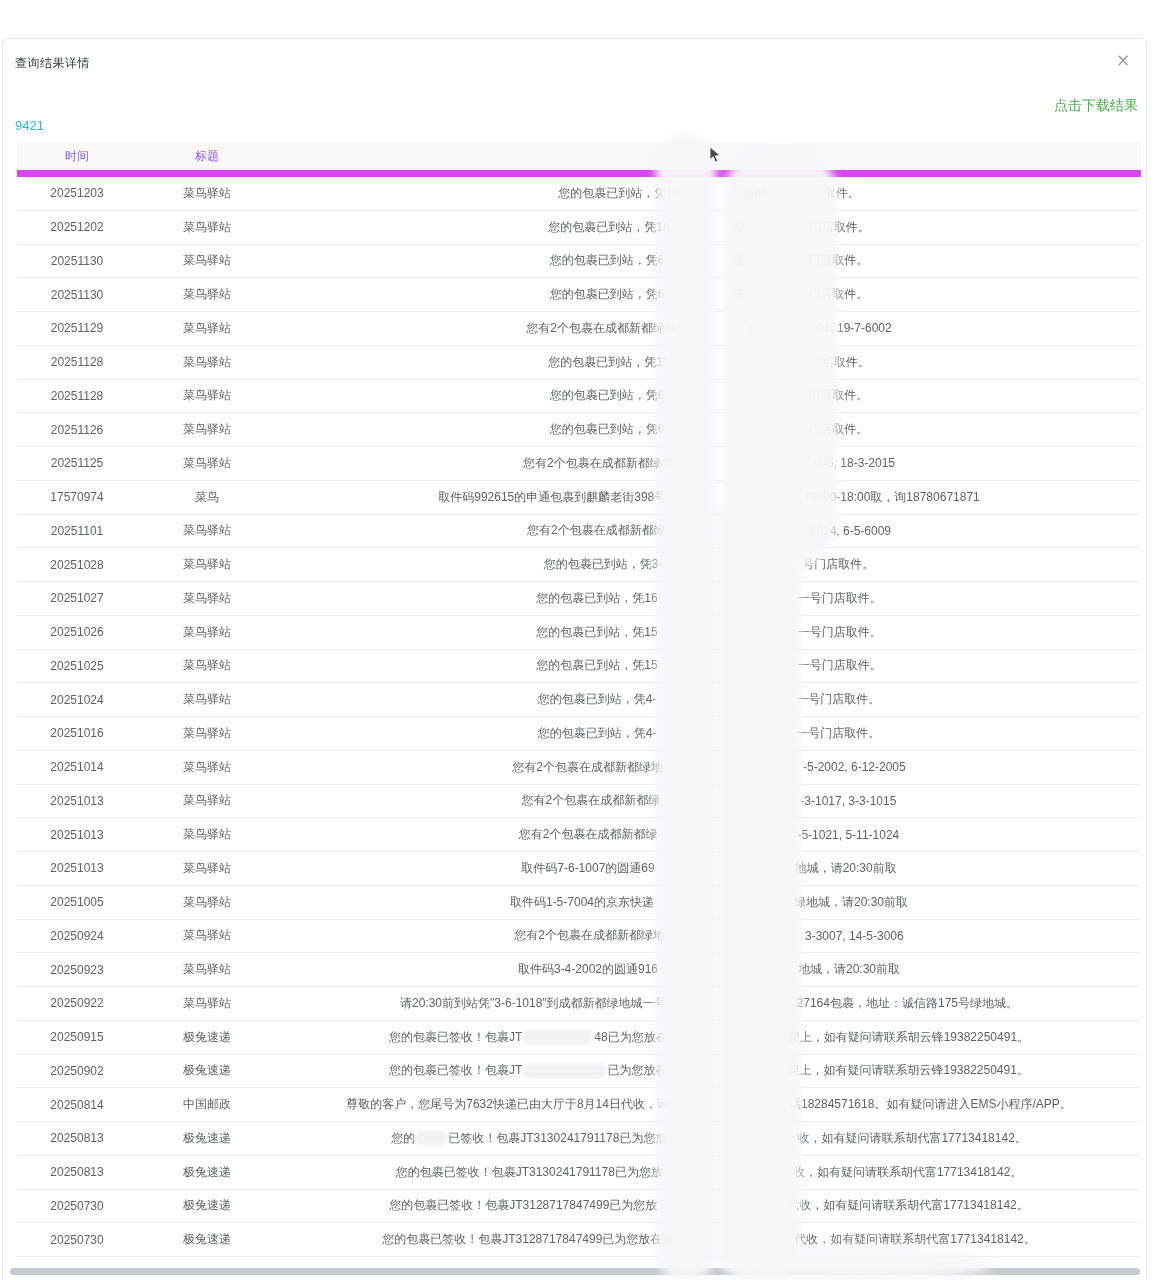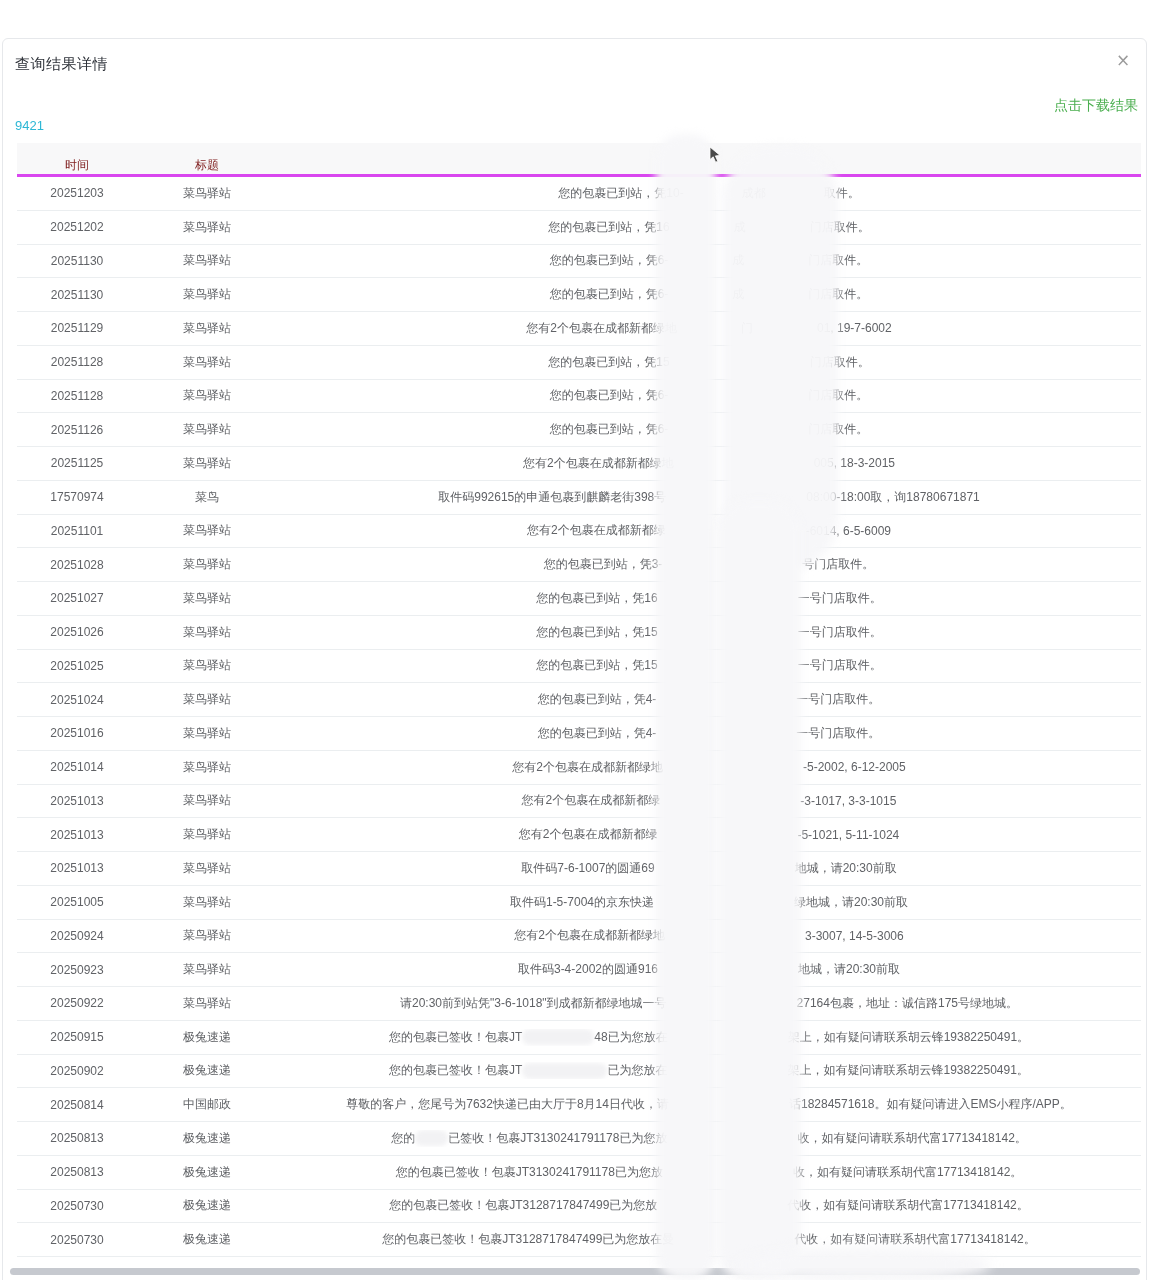--- a/index.html
+++ b/index.html
@@ -9,42 +9,42 @@
     font-family:"Liberation Sans","DejaVu Sans",sans-serif;
     -webkit-font-smoothing:antialiased;
   }
   .dialog{
     position:absolute;left:2px;top:38px;width:1145px;height:1260px;
     background:#fff;border:1px solid #e6e8eb;border-radius:6px 6px 0 0;
     box-sizing:border-box;
   }
   .dlg-title{
     position:absolute;left:12px;top:16px;
-    font-size:15px;color:#2d3138;letter-spacing:0.5px;
+    font-size:12px;color:#2d3138;letter-spacing:0.5px;
   }
   .close-btn{
     position:absolute;right:12px;top:10px;width:22px;height:22px;
     font-size:17px;color:#9b9b9b;text-align:center;line-height:22px;cursor:pointer;
     font-family:"DejaVu Sans",sans-serif;
   }
   .download-link{
     position:absolute;right:8px;top:58px;
     font-size:14px;color:#4caf50;cursor:pointer;
   }
   .result-count{
     position:absolute;left:12px;top:79px;
     font-size:13px;color:#2db7d5;text-align:right;
   }
   .tbl{
     position:absolute;left:14px;top:104px;width:1124px;
   }
   .t-head{
-    display:flex;align-items:flex-end;height:34px;background:#f8f8f9;
-    border-bottom:3px solid #d946ef;box-sizing:border-box;
-    font-size:12px;color:#7f1d1d;
+    display:flex;align-items:center;height:34px;background:#f8f8f9;
+    border-bottom:7px solid #d946ef;box-sizing:border-box;
+    font-size:12px;color:#8b5cf6;
   }
   .t-row{
     display:flex;align-items:center;height:33.75px;background:#fff;
     border-bottom:1px solid #ebeef0;box-sizing:border-box;
     font-size:12px;color:#606266;
   }
   .c-time{width:120px;flex:0 0 120px;text-align:center;}
   .c-title{width:140px;flex:0 0 140px;text-align:center;}
   .c-content{flex:1 1 auto;display:flex;justify-content:center;align-items:center;white-space:nowrap;overflow:hidden;}
   .seg-gap{display:inline-block;text-align:center;color:#606266;overflow:hidden;}

